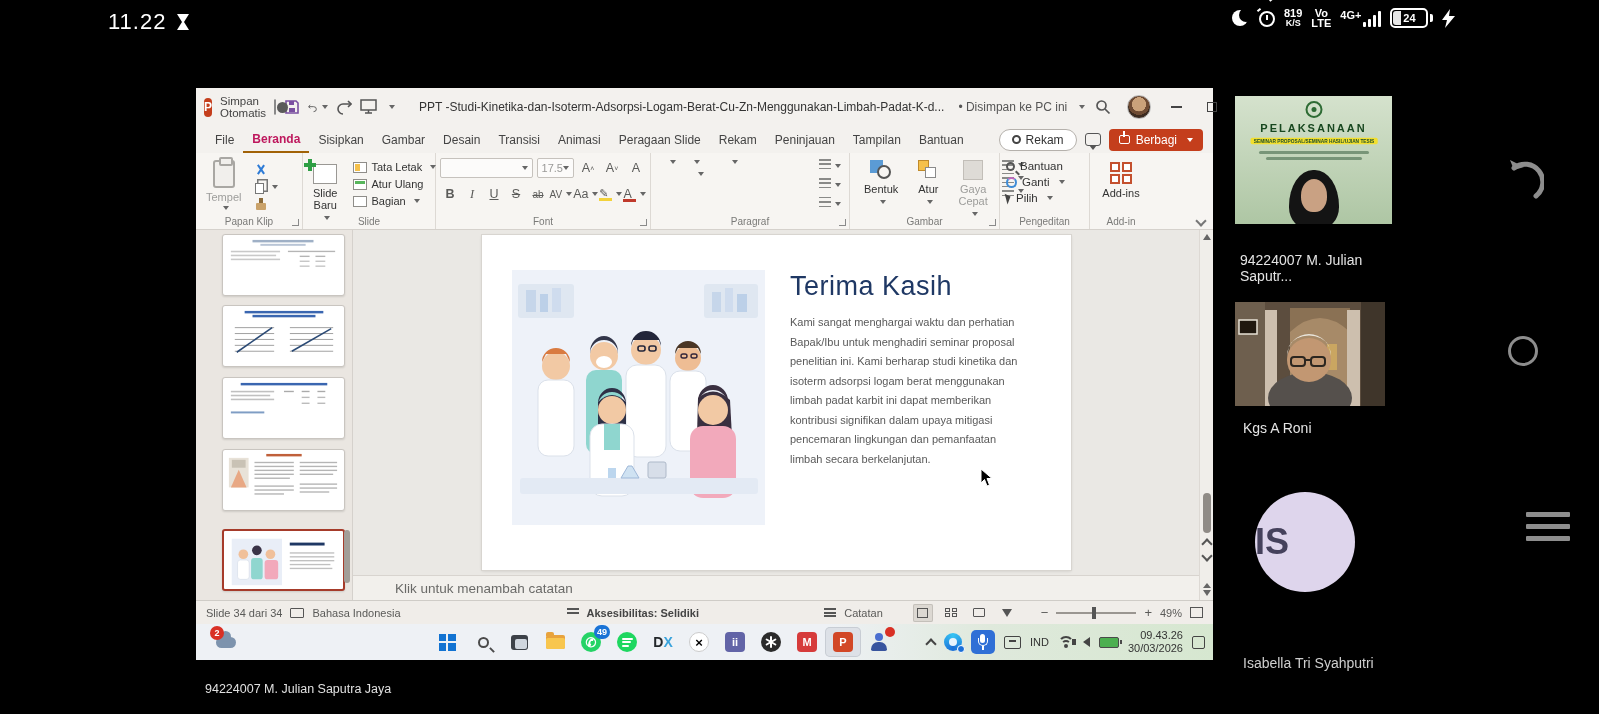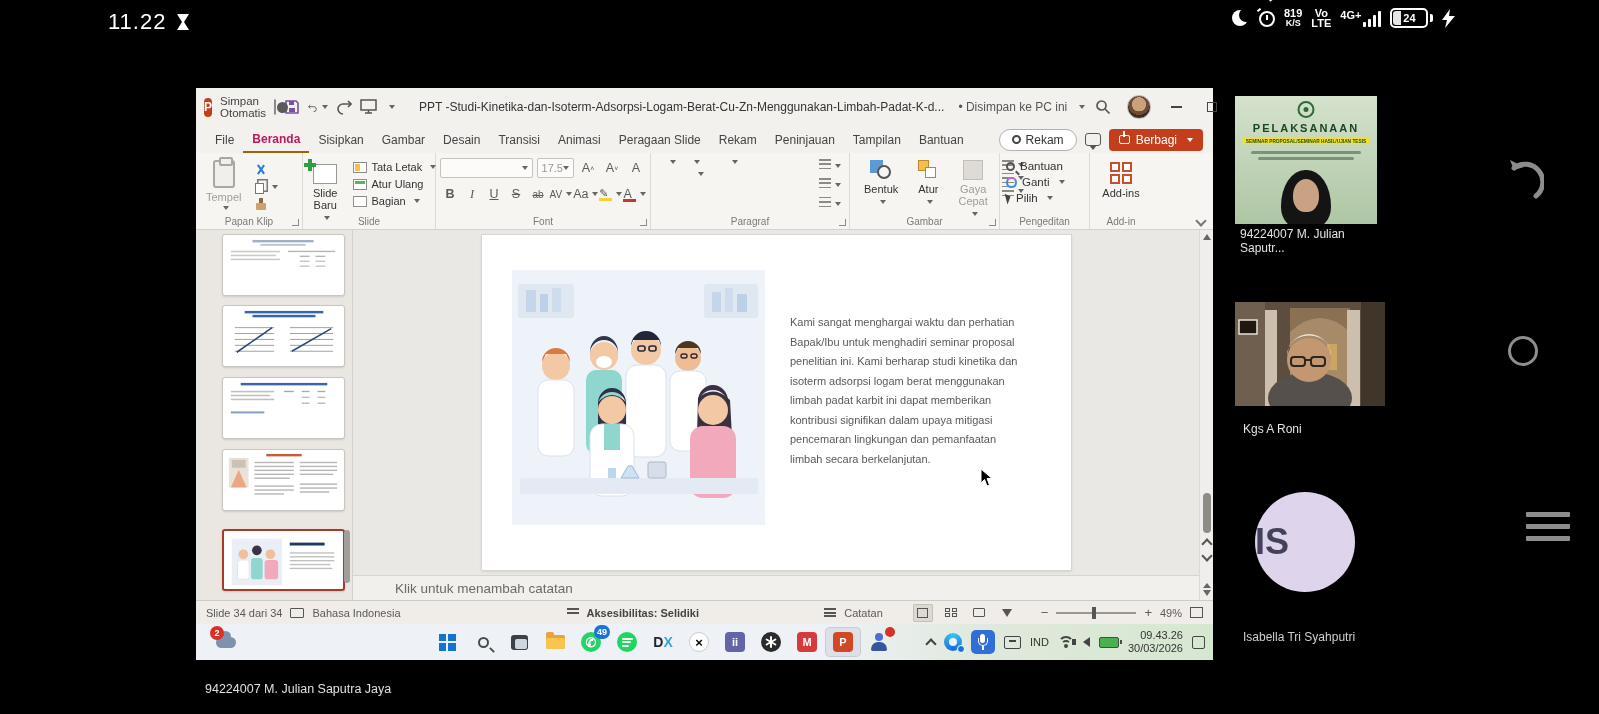--- a/index.html
+++ b/index.html
@@ -201,21 +201,21 @@
   .tray-batt { width:20px; height:11px; border:1.5px solid #4a4a4a; border-radius:2px; background:#4caf50; position:relative; }
   .tray-batt:after { content:""; position:absolute; right:-4px; top:2.5px; width:2px; height:4px; background:#4a4a4a; }
   .clock { text-align:right; font-size:11px; color:#333; line-height:13px; }
   .notif-ic { width:13px; height:13px; border:1.5px solid #444; border-radius:2px; }
 
   
   .mini { position:absolute; inset:0; }
 
   
   .ptile { position:absolute; background:#000; }
-  .pname { position:absolute; color:#e4e4e4; font-size:12px; }
+  .pname { position:absolute; color:#e4e4e4; font-size:14px;margin-top:25px; }
   .p1video { position:absolute; inset:0; background:linear-gradient(#d5e2cd,#aec6a4); overflow:hidden; }
   .logo-ring { position:absolute; left:50%; top:5px; transform:translateX(-50%); width:17px; height:17px; border:2px solid #2e6b34; border-radius:50%; }
   .logo-ring:after { content:""; position:absolute; left:4px; top:4px; width:5px; height:5px; background:#2e6b34; border-radius:50%; }
   .banner-title { position:absolute; left:0; right:0; top:26px; text-align:center; font-size:11px; font-weight:bold; letter-spacing:2px; color:#17471f; }
   .banner-sub { position:absolute; left:50%; top:41px; transform:translateX(-50%) scale(.8); background:#f2df2e; color:#1d4d2b; font-weight:bold; font-size:6px; padding:1px 4px; border-radius:2px; white-space:nowrap; }
   .banner-line { position:absolute; left:50%; transform:translateX(-50%) ; height:3px; background:rgba(28,70,40,.45); border-radius:2px; }
   .hijab { position:absolute; left:50%; bottom:-6px; transform:translateX(-50%); width:50px; height:60px; background:#141414; border-radius:48% 48% 42% 42% / 60% 60% 38% 38%; }
   .face { position:absolute; left:50%; top:9px; transform:translateX(-50%); width:26px; height:33px; background:#c9a183; border-radius:50% 50% 45% 45%; }
   .p3avatar { position:absolute; border-radius:50%; background:#ded5ec; color:#45415c; font-weight:bold; display:flex; align-items:center; justify-content:flex-start; }
 
@@ -749,20 +749,21 @@
           <path d="M186 128 q16 -14 32 2 l4 74 q-20 12 -38 0 z" fill="#3a3040"></path>
           <circle cx="201" cy="140" r="15" fill="#f2c9a4"></circle>
             <path d="M186 135 a15 15 0 0 1 30 0 v-4 a15 16 0 0 0 -30 0 z" fill="#3a3040"></path>
           <rect x="178" y="156" width="46" height="72" rx="13" fill="#f2a9bb"></rect>
 
           <rect x="8" y="208" width="238" height="16" rx="3" fill="#e3eaf4"></rect>
           <path d="M116 196 l-7 12 h18 l-7 -12 z" fill="#cfe2f2" stroke="#9fb8d8" stroke-width="1"></path>
           <rect x="136" y="192" width="18" height="16" rx="2" fill="#d7dee9" stroke="#aeb9c9"></rect>
           <rect x="96" y="198" width="8" height="10" fill="#bcd6ee"></rect>
         </svg>
+        <div class="slide-title">Terima Kasih</div>
         <div class="slide-body"><span>Kami sangat menghargai waktu dan </span><span class="squiggle">perhatian</span><span> </span><span class="squiggle">Bapak/Ibu</span><span> </span><span class="squiggle">untuk</span><span>  </span><span class="squiggle">menghadiri</span><span> seminar proposal penelitian ini. Kami berharap studi kinetika dan isoterm adsorpsi logam berat menggunakan limbah padat karbit ini dapat memberikan kontribusi signifikan dalam upaya mitigasi pencemaran lingkungan dan pemanfaatan limbah secara </span><span class="squiggle">berkelanjutan.</span></div>
       </div>
     </div>
 
     <div class="notesbar">
       <span>Klik untuk menambah catatan</span>
     </div>
 
     <div class="scrollcol">
       <div class="tri-up"></div>
@@ -908,21 +909,21 @@
         </span>
         <span class="notif-ic"></span>
       </div>
     </div>
   </div>
 
   <svg class="cursor" width="14" height="20" viewBox="0 0 14 20">
     <path d="M1 1 L1 15 L4.5 11.5 L7 18 L9.5 17 L7 10.5 L12 10.5 Z" fill="#000" stroke="#fff" stroke-width="1"></path>
   </svg>
 
-  <div class="ptile" style="left:1235px; top:96px; width:142px; height:146px;">
+  <div class="ptile" style="left:1235px; top:96px; width:157px; height:146px;">
     <div class="p1video" style="height:128px;">
       <span class="logo-ring"></span>
       <div class="banner-title">PELAKSANAAN</div>
       <div class="banner-sub">SEMINAR PROPOSAL/SEMINAR HASIL/UJIAN TESIS</div>
       <span class="banner-line" style="top:55px; width:110px;"></span>
       <span class="banner-line" style="top:61px; width:96px;"></span>
       <div class="hijab">
           <span class="face"></span>
         </div>
     </div>

